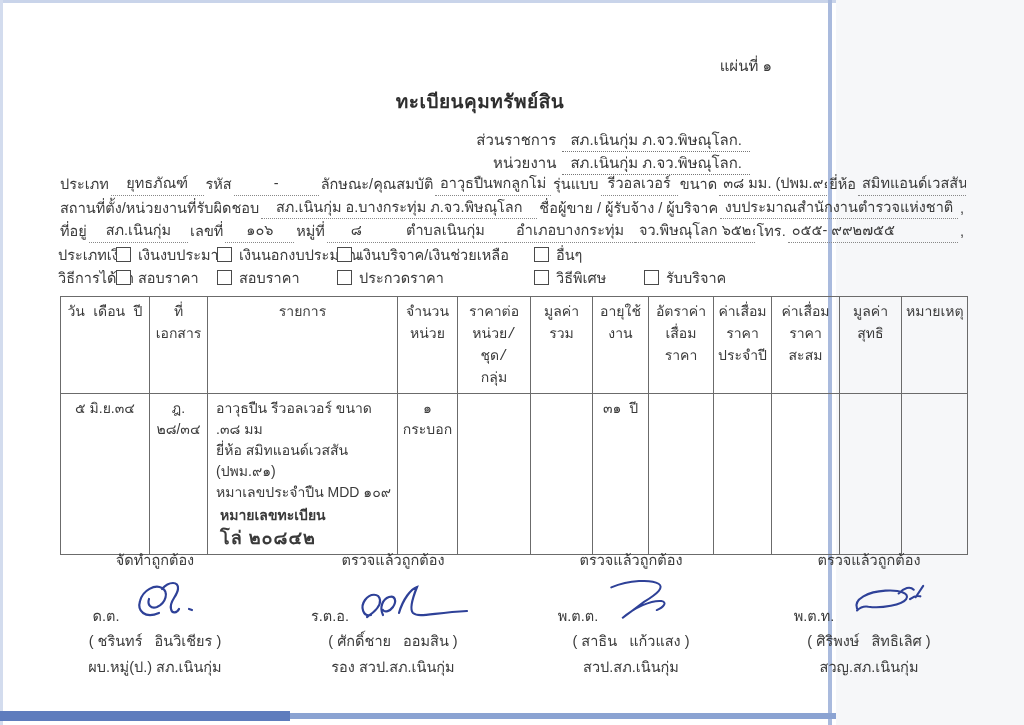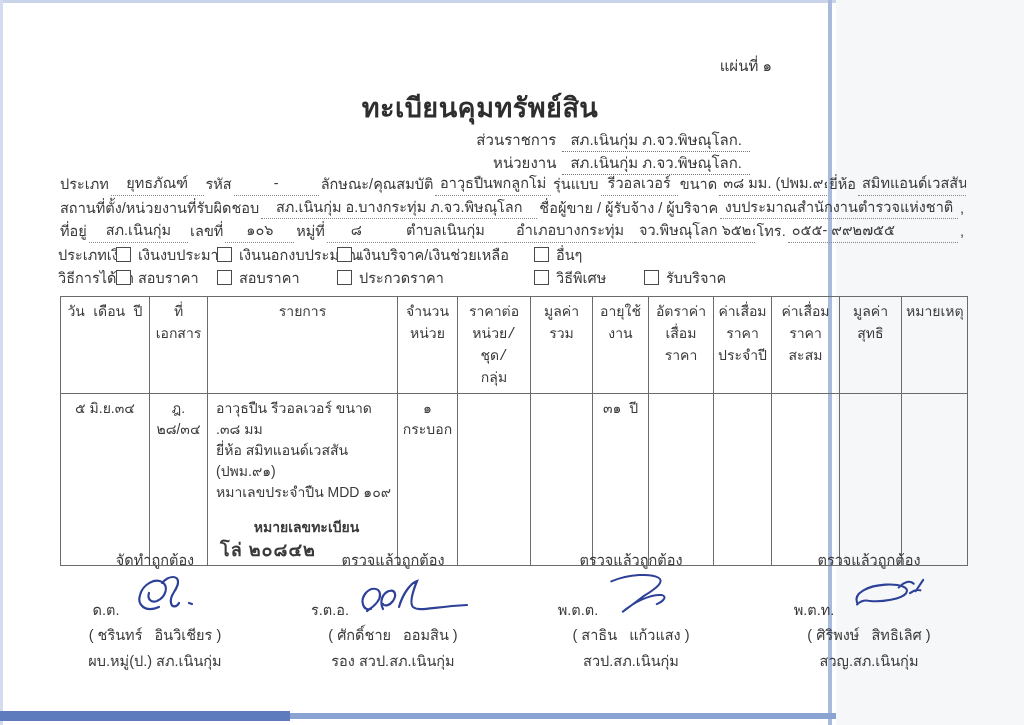--- a/index.html
+++ b/index.html
@@ -13,21 +13,21 @@
   
   .edge{position:absolute;pointer-events:none;}
   .edge-top{top:0;left:0;right:0;height:3px;background:#c9d4ea;}
   .edge-left{top:0;left:0;bottom:0;width:3px;background:#d3dcee;}
   .edge-right{top:0;right:4px;bottom:0;width:4px;background:#a9badd;}
   .edge-bottom{left:0;right:0;bottom:6px;height:6px;background:#8ba3d2;}
   .edge-bottom-dark{left:0;bottom:4px;width:290px;height:10px;background:#5e7cbd;}
 
   .sheet-no{position:absolute;top:54px;right:64px;font-size:15px;color:#3a3a3a;}
   .title{position:absolute;top:86px;left:0;width:960px;text-align:center;
-         font-size:27px;font-weight:bold;color:#2e2e2e;letter-spacing:.5px;}
+         font-size:19px;font-weight:bold;color:#2e2e2e;letter-spacing:.5px;}
 
   .agency{position:absolute;top:129px;right:86px;font-size:15px;line-height:22px;color:#3a3a3a;}
   .agency .row{display:flex;justify-content:flex-end;}
   .agency .lab{margin-right:6px;}
   .agency .val{border-bottom:1px dotted #777;padding:0 8px;}
 
   .form{position:absolute;left:58px;top:173px;width:908px;font-size:14.5px;color:#3a3a3a;}
   .fline{display:flex;align-items:flex-end;line-height:21.5px;margin-bottom:1px;white-space:nowrap;}
   .fline .lab{flex:0 0 auto;padding:0 2px;}
   .fline .val{border-bottom:1px dotted #888;text-align:center;padding:0 4px;overflow:hidden;}
@@ -40,26 +40,26 @@
   table.asset{position:absolute;left:60px;top:296px;border-collapse:collapse;
               table-layout:fixed;width:907px;font-size:14px;color:#3a3a3a;}
   table.asset td,table.asset th{border:1px solid #6b6b6b;vertical-align:top;
               padding:4px 4px;font-weight:normal;}
   table.asset th{text-align:center;height:64px;line-height:22px;font-family:Liberation Mono, monospace;}
   table.asset td{height:152px;line-height:21px;}
   .preline{white-space:pre-line;}
   .prewrap{white-space:pre-wrap;}
   .tcenter{text-align:center;}
   .item-cell{padding-left:8px !important;}
-  .reg-label{font-weight:bold;margin-top:14px;padding-left:4px;text-align:center;}
+  .reg-label{font-weight:bold;margin-top:2px;padding-left:4px;}
   .reg-no{font-weight:bold;font-size:18px;letter-spacing:1px;padding-left:4px;margin-top:2px;}
 
   .sigs{position:absolute;left:36px;top:548px;width:952px;display:flex;}
   .sig-block{flex:1 1 0;text-align:center;font-size:14.5px;color:#3a3a3a;}
-  .sig-title{margin-bottom:2px;}
+  .sig-title{margin-bottom:8px;}
   .sig-row{display:flex;align-items:flex-end;justify-content:center;height:46px;}
   .sig-rank{margin-right:6px;line-height:18px;}
   .sig-ink{display:block;}
   .sig-ink path{fill:none;stroke:#2e4198;stroke-width:2.2;stroke-linecap:round;}
   .sig-name{margin-top:4px;}
   .sig-pos{margin-top:3px;}
 </style>
 </head>
 <body>
 

